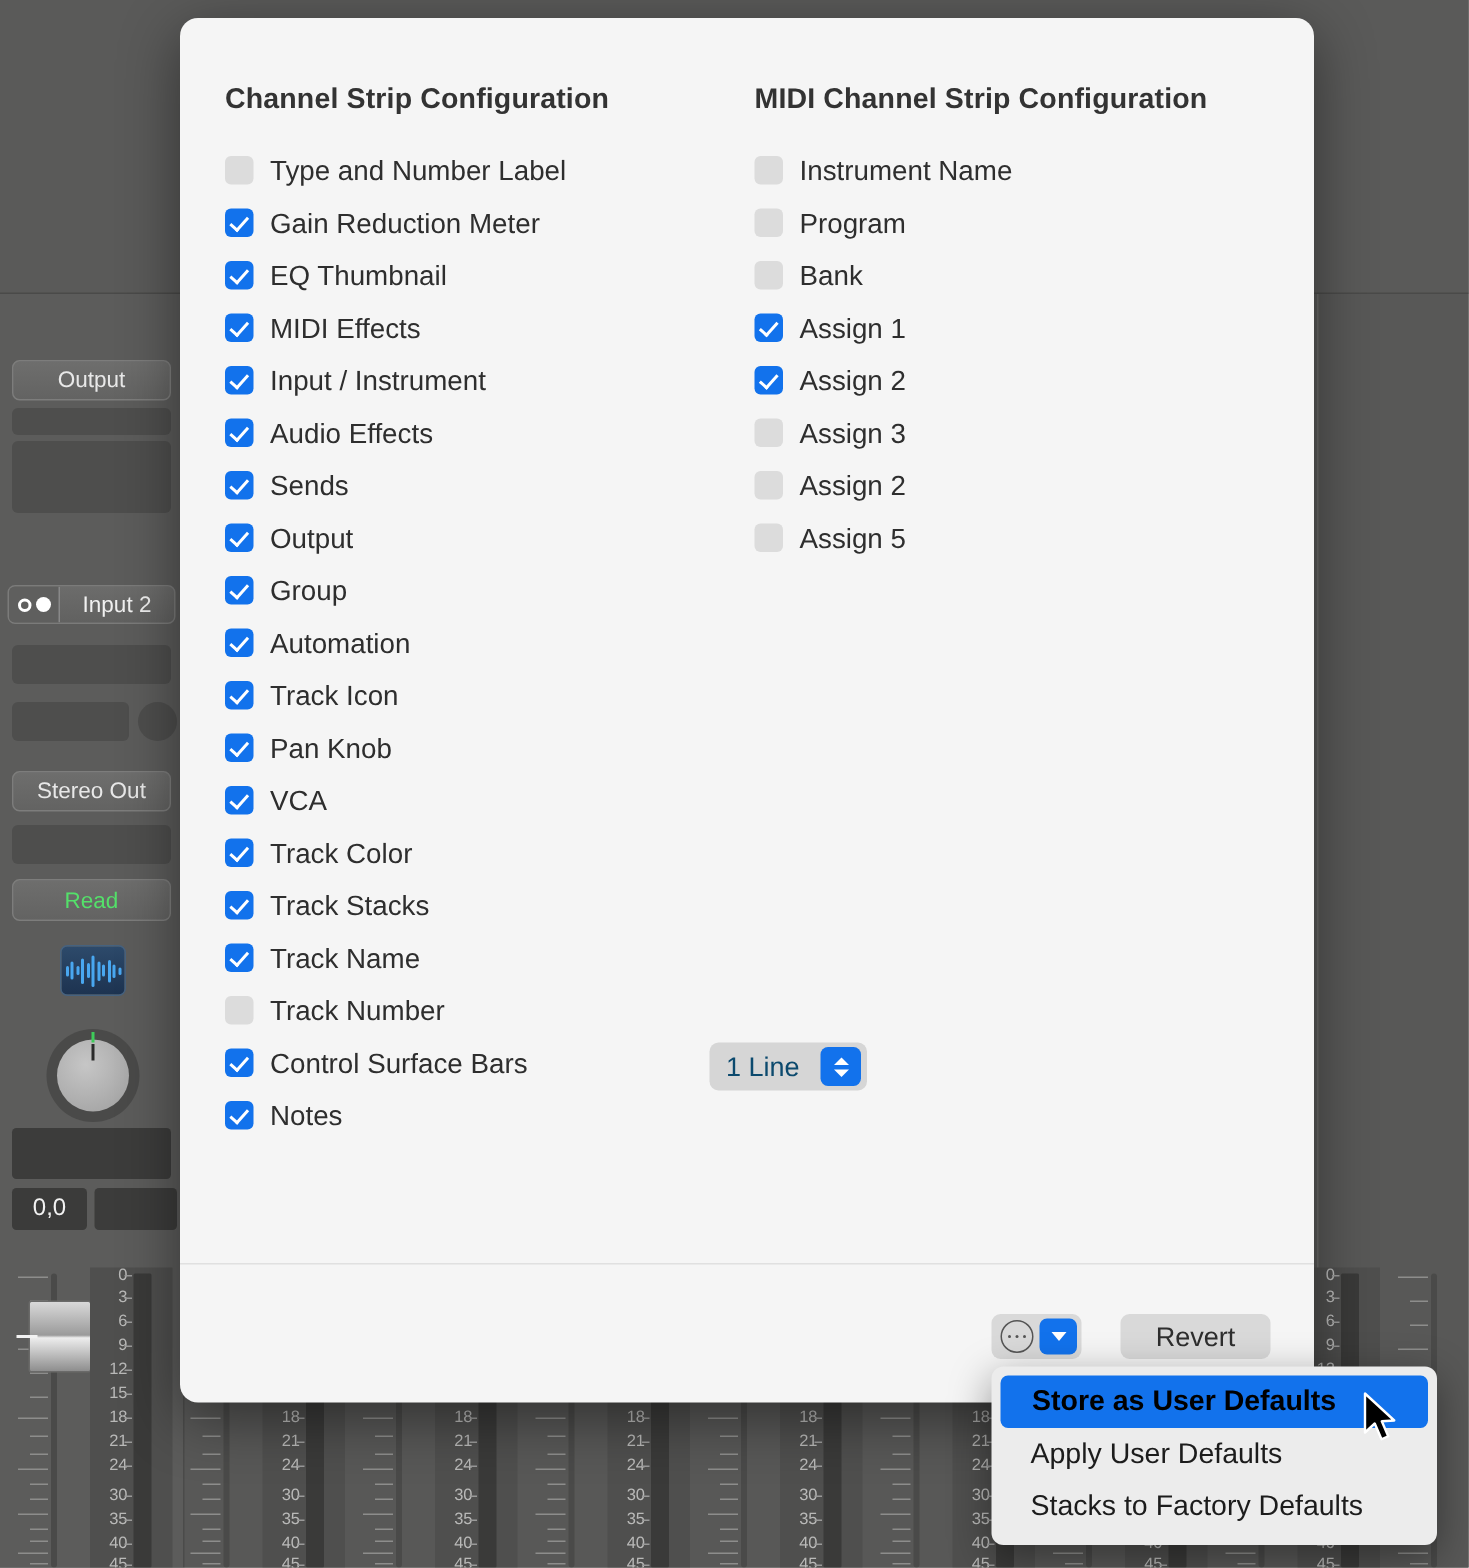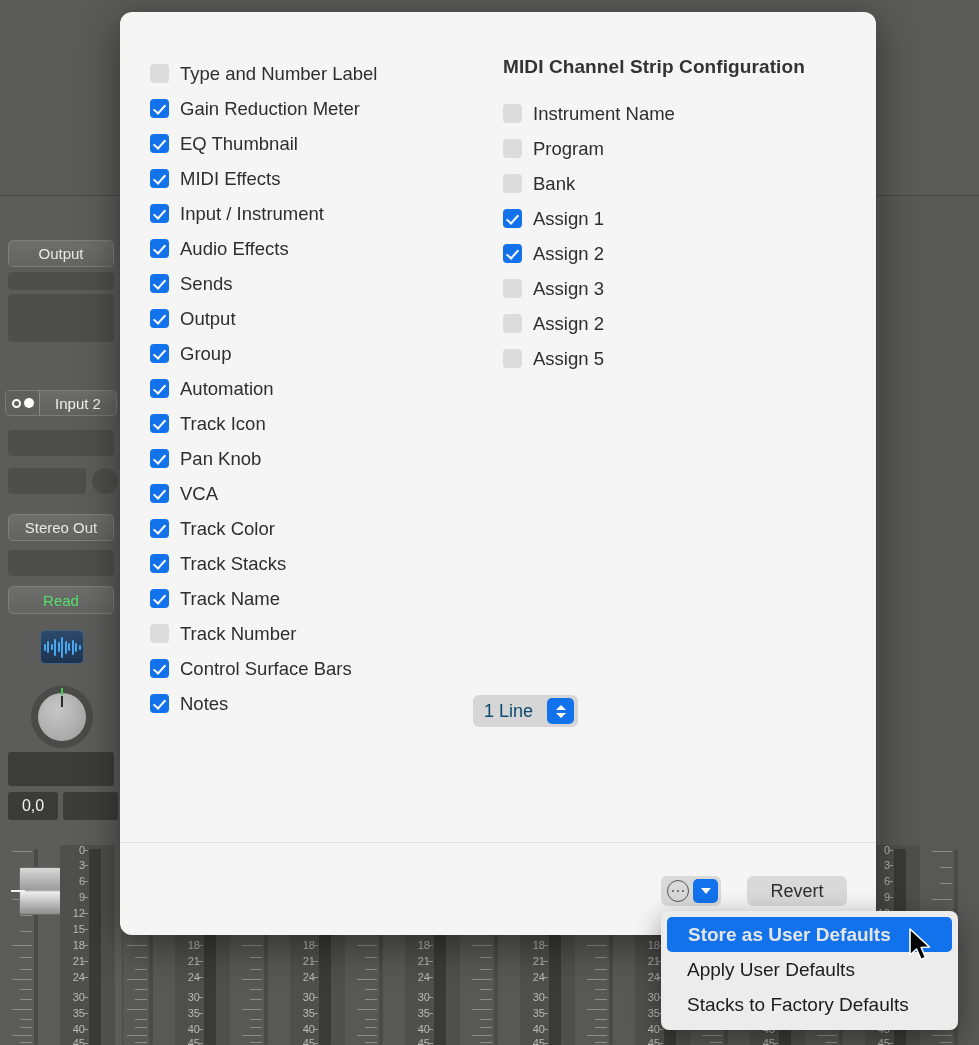--- a/index.html
+++ b/index.html
@@ -160,21 +160,21 @@
   .ctxmenu {
     position:absolute; left:661px; top:911px; width:297px;
     background:#ececec; border-radius:8px; padding:6px 0 8px;
     box-shadow:0 8px 28px rgba(0,0,0,.4);
   }
   .ctxitem {
     height:35px; display:flex; align-items:center;
     padding:0 12px 0 21px; font-size:19px; color:#1c1c1c;
     margin:0 5px; border-radius:5px;
   }
-  .ctxitem.sel { background:#1272ec; color:#e5e5e5; font-weight:bold; margin:0 6px; }
+  .ctxitem.sel { background:#1272ec; color:#000000; font-weight:bold; margin:0 6px; }
 
   
   .cursor { position:absolute; left:908px; top:928px; }
 </style>
 </head>
 <body>
 
 <div id="root">
 
   <div class="bg">
@@ -692,20 +692,21 @@
         </div>
 
       </div>
       </div>
   </div>
 
   <div class="dialog">
     <div class="dlg-body">
 
       <div class="col col-left">
+        <div class="col-title">Channel Strip Configuration</div>
         <div id="left-list">
             <div class="cbrow">
               <span class="cb off"></span>
               <span class="cblabel">Type and Number Label</span>
             </div>
             <div class="cbrow">
               <span class="cb on"></span>
               <span class="cblabel">Gain Reduction Meter</span>
             </div>
             <div class="cbrow">

